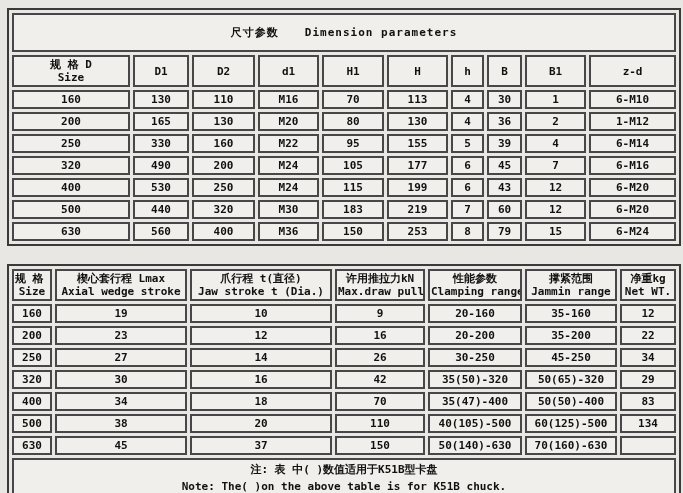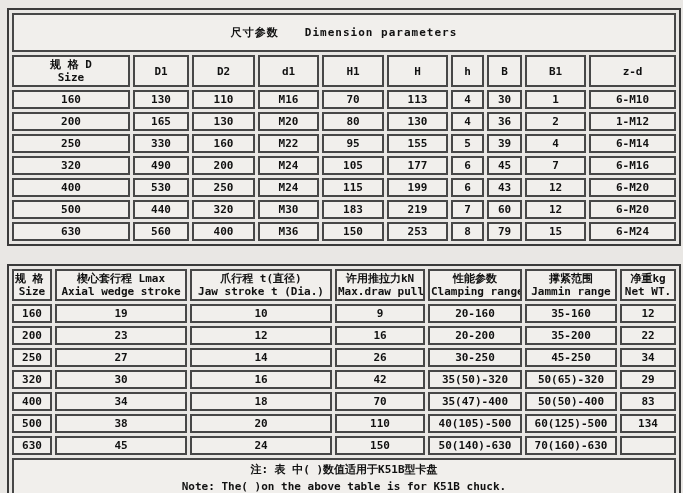--- a/index.html
+++ b/index.html
@@ -284,21 +284,21 @@
           <td>38</td>
           <td>20</td>
           <td>110</td>
           <td>40(105)-500</td>
           <td>60(125)-500</td>
           <td>134</td>
         </tr>
         <tr class="data-row">
           <td>630</td>
           <td>45</td>
-          <td>24</td>
+          <td>37</td>
           <td>150</td>
           <td>50(140)-630</td>
           <td>70(160)-630</td>
           <td></td>
         </tr>
         <tr>
           <td class="note-cell" colspan="7">
             <div class="note-line">注: 表 中( )数值适用于K51B型卡盘</div>
             <div class="note-line">Note: The( )on the above table is for K51B chuck.</div>
           </td>

